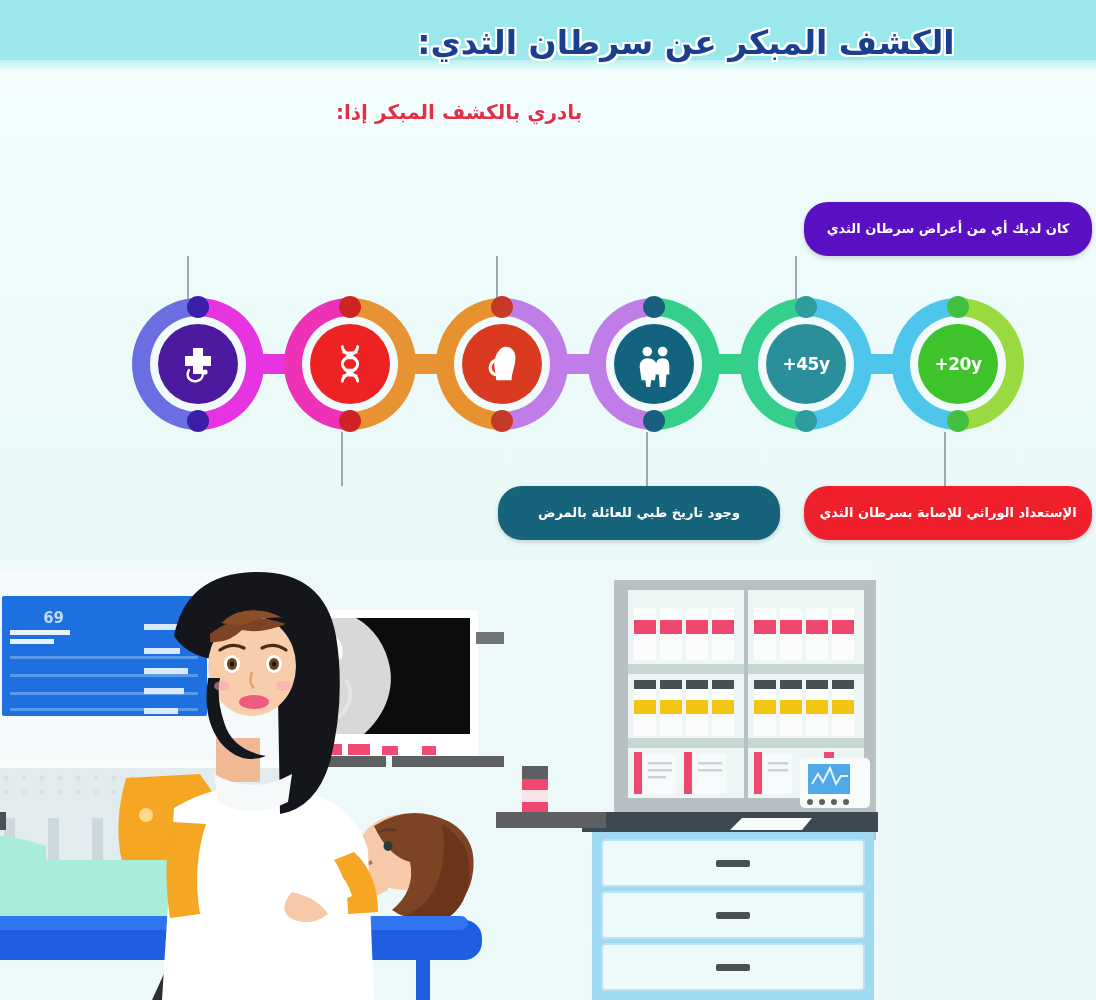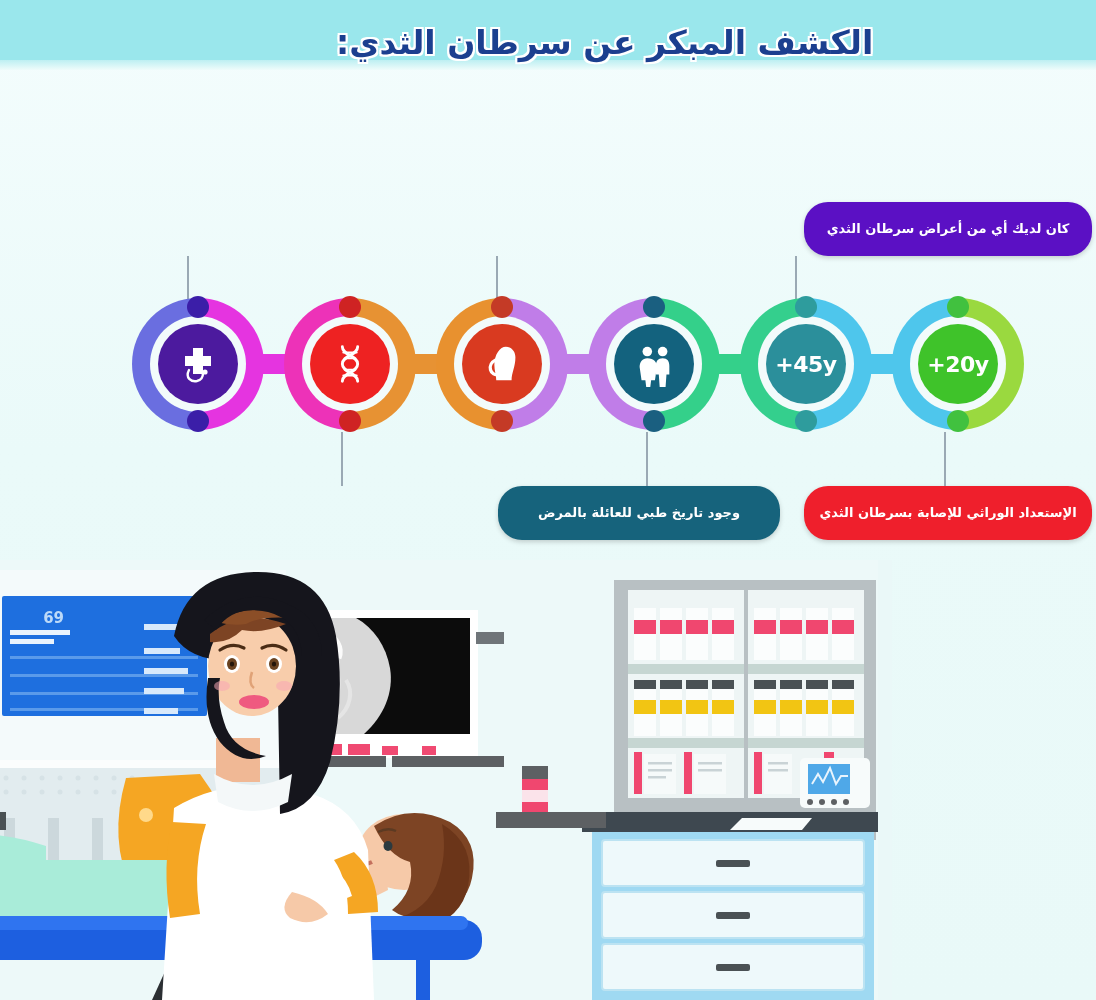--- a/index.html
+++ b/index.html
@@ -40,21 +40,21 @@
     height: 10px;
     background: linear-gradient(180deg, #bdeff2 0%, #effcfb 100%);
   }
 
   
   .headline {
     position: absolute;
     top: 22px;
     right: 60px;
     width: 700px;
-    text-align: left;
+    text-align: center;
     direction: rtl;
     font-size: 33px;
     font-weight: 700;
     color: #1b3f8f;
     letter-spacing: -0.5px;
     line-height: 1.25;
     text-shadow:
       -2px 0 0 #ffffff, 2px 0 0 #ffffff,
       0 -2px 0 #ffffff, 0 2px 0 #ffffff,
       -2px -2px 0 #ffffff, 2px -2px 0 #ffffff,
@@ -175,39 +175,40 @@
   .dot.b { bottom: -2px; }
 
   
   .bar {
     position: absolute;
     top: 56px;
     height: 20px;
     width: 36px;
   }
 
-  .ageLabel { font-size: 22px; letter-spacing: -0.5px; }
+  .ageLabel { font-size: 17px; letter-spacing: -0.5px; }
 
   
   #scene {
     position: absolute;
     top: 560px; left: 0;
     width: 892px; height: 440px;
     overflow: hidden;
   }
 </style>
 </head>
 <body>
 
 <div id="page">
 
   <div class="top-band"></div>
   <div class="band-fade"></div>
 
   <div class="headline">الكشف المبكر عن سرطان الثدي:</div>
+  <div class="subhead">بادري بالكشف المبكر إذا:</div>
 
   <div id="chain-section">
 
     <div class="callout top c1" style="background: rgb(91, 16, 196);">كان لديك أي من أعراض سرطان الثدي</div>
 
     <div class="callout bot b1" style="background: rgb(239, 31, 44);">الإستعداد الوراثي للإصابة بسرطان الثدي</div>
     <div class="callout bot b2" style="background: rgb(22, 99, 124);">وجود تاريخ طبي للعائلة بالمرض</div>
 
     <div class="stem up" style="left:179px;"></div>
     <div class="stem up" style="left:488px;"></div>

